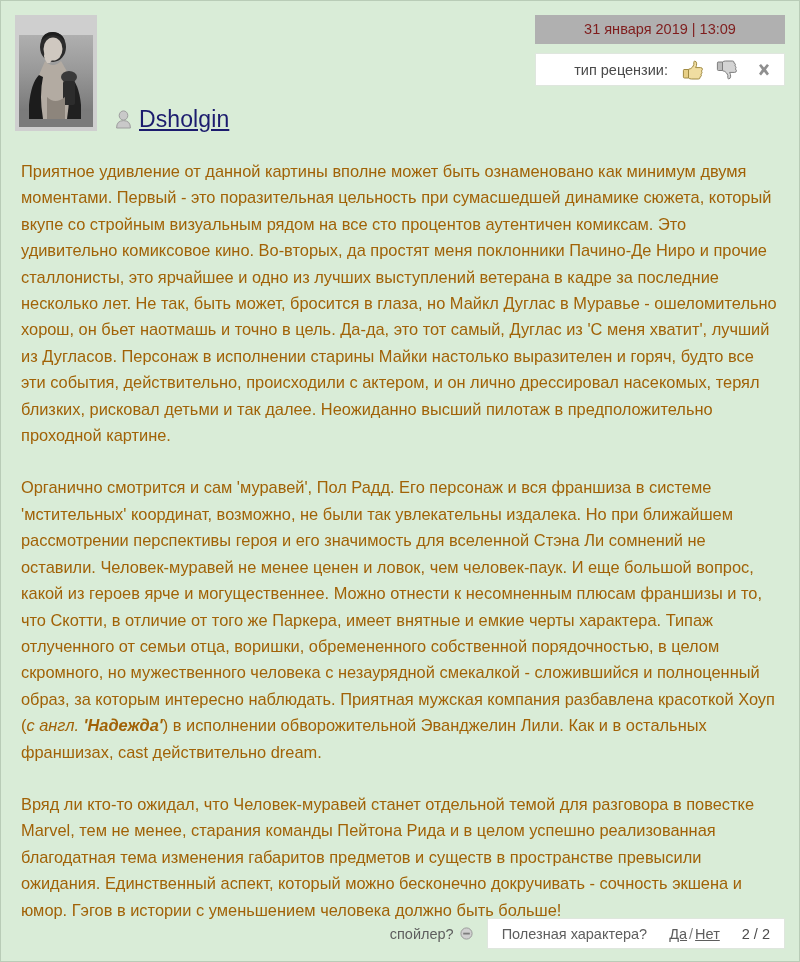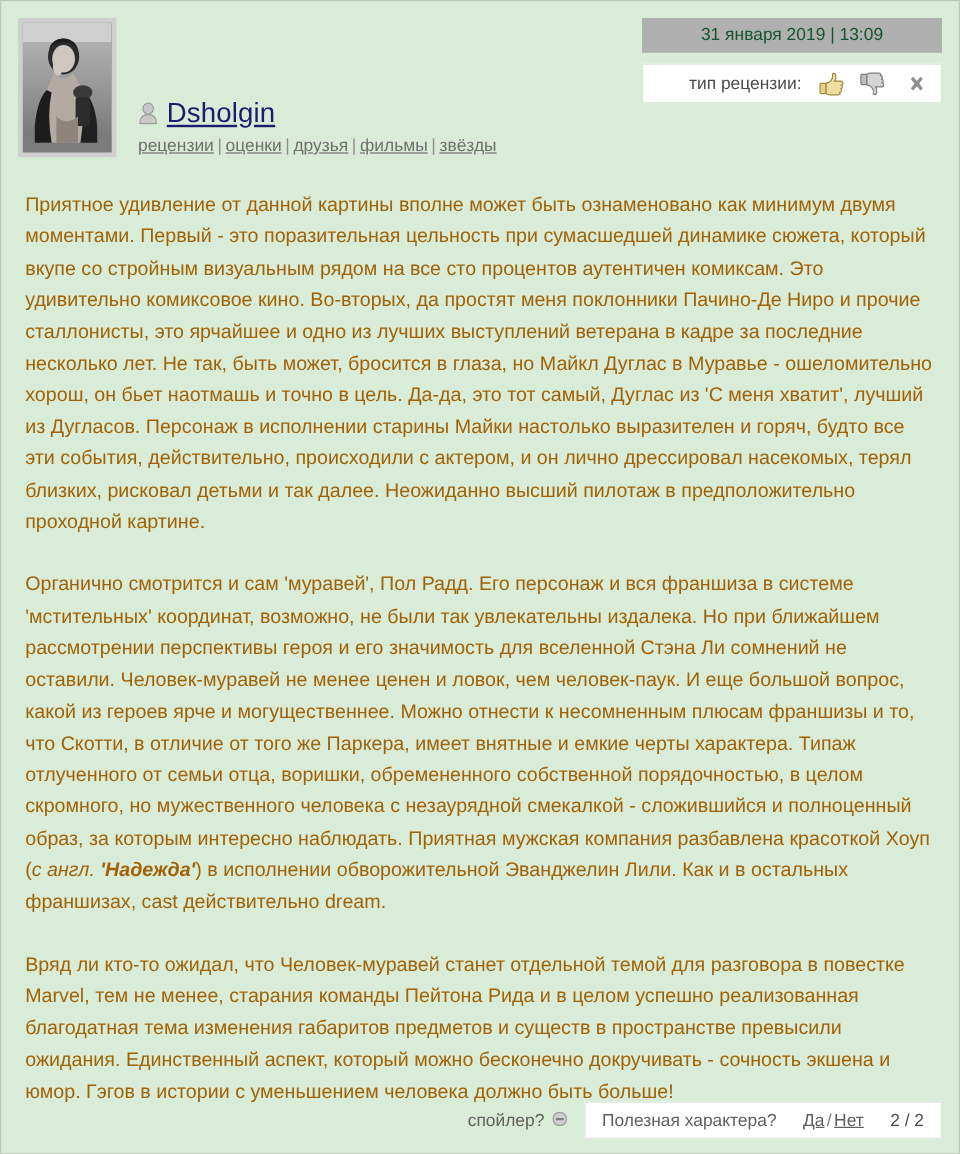--- a/index.html
+++ b/index.html
@@ -94,21 +94,21 @@
   
   .meta-col {
     position: absolute;
     top: 14px;
     right: 14px;
     width: 250px;
     text-align: right;
   }
   .date-bar {
     background: #b0b0b0;
-    color: #14532d;
+    color: #7f1d1d;
     font-size: 14.5px;
     text-align: center;
     padding: 6px 10px 7px 10px;
     box-sizing: border-box;
     width: 100%;
   }
   .type-bar {
     margin-top: 9px;
     background: #ffffff;
     border: 1px solid #dfe6de;
@@ -171,20 +171,21 @@
     cursor: pointer;
     font-size: 14.5px;
   }
   .bubble-icon { width: 15px; height: 13px; display: block; }
   .add-comment { color: #5e5e5e; cursor: pointer; }
 
   .foot-spacer { flex: 1 1 auto; }
 
   .spoiler-group {
     display: flex;
+    align-items: center;
     gap: 6px;
     font-size: 14.5px;
     color: #5e5e5e;
     margin-right: 14px;
   }
   .minus-icon { width: 13px; height: 13px; display: block; cursor: pointer; }
 
   .useful-box {
     background: #ffffff;
     border: 1px solid #dfe6de;
@@ -246,23 +247,20 @@
       <div class="user-line">
         <span class="user-icon">
           <svg viewBox="0 0 17 19" width="17" height="19">
             <ellipse cx="8.5" cy="5.5" rx="4.3" ry="4.6" fill="#c9c9c9" stroke="#9d9d9d" stroke-width="1"></ellipse>
             <path d="M1.6 18 Q1.6 10.6 8.5 10.6 Q15.4 10.6 15.4 18 Z" fill="#c9c9c9" stroke="#9d9d9d" stroke-width="1"></path>
           </svg>
         </span>
         <span class="user-name">Dsholgin</span>
       </div>
 
-      <div class="nav-links">
-        <a>рецензии</a><span class="nav-sep">|</span><a>оценки</a><span class="nav-sep">|</span><a>друзья</a><span class="nav-sep">|</span><a>фильмы</a><span class="nav-sep">|</span><a>звёзды</a>
-      </div>
 
     </div>
 
     <div class="meta-col">
       <div class="date-bar">31 января 2019 | 13:09</div>
       <div class="type-bar">
         <span class="type-label">тип рецензии:</span>
         <span class="thumb">
           <svg viewBox="0 0 22 20" width="22" height="20">
             <path d="M2 9.5 L6.5 9.5 L6.5 18 L2.5 18 Q1.4 18 1.4 16.9 L1.4 10.6 Q1.4 9.5 2 9.5 Z" fill="#e7cf86" stroke="#a08a42" stroke-width="1"></path>

